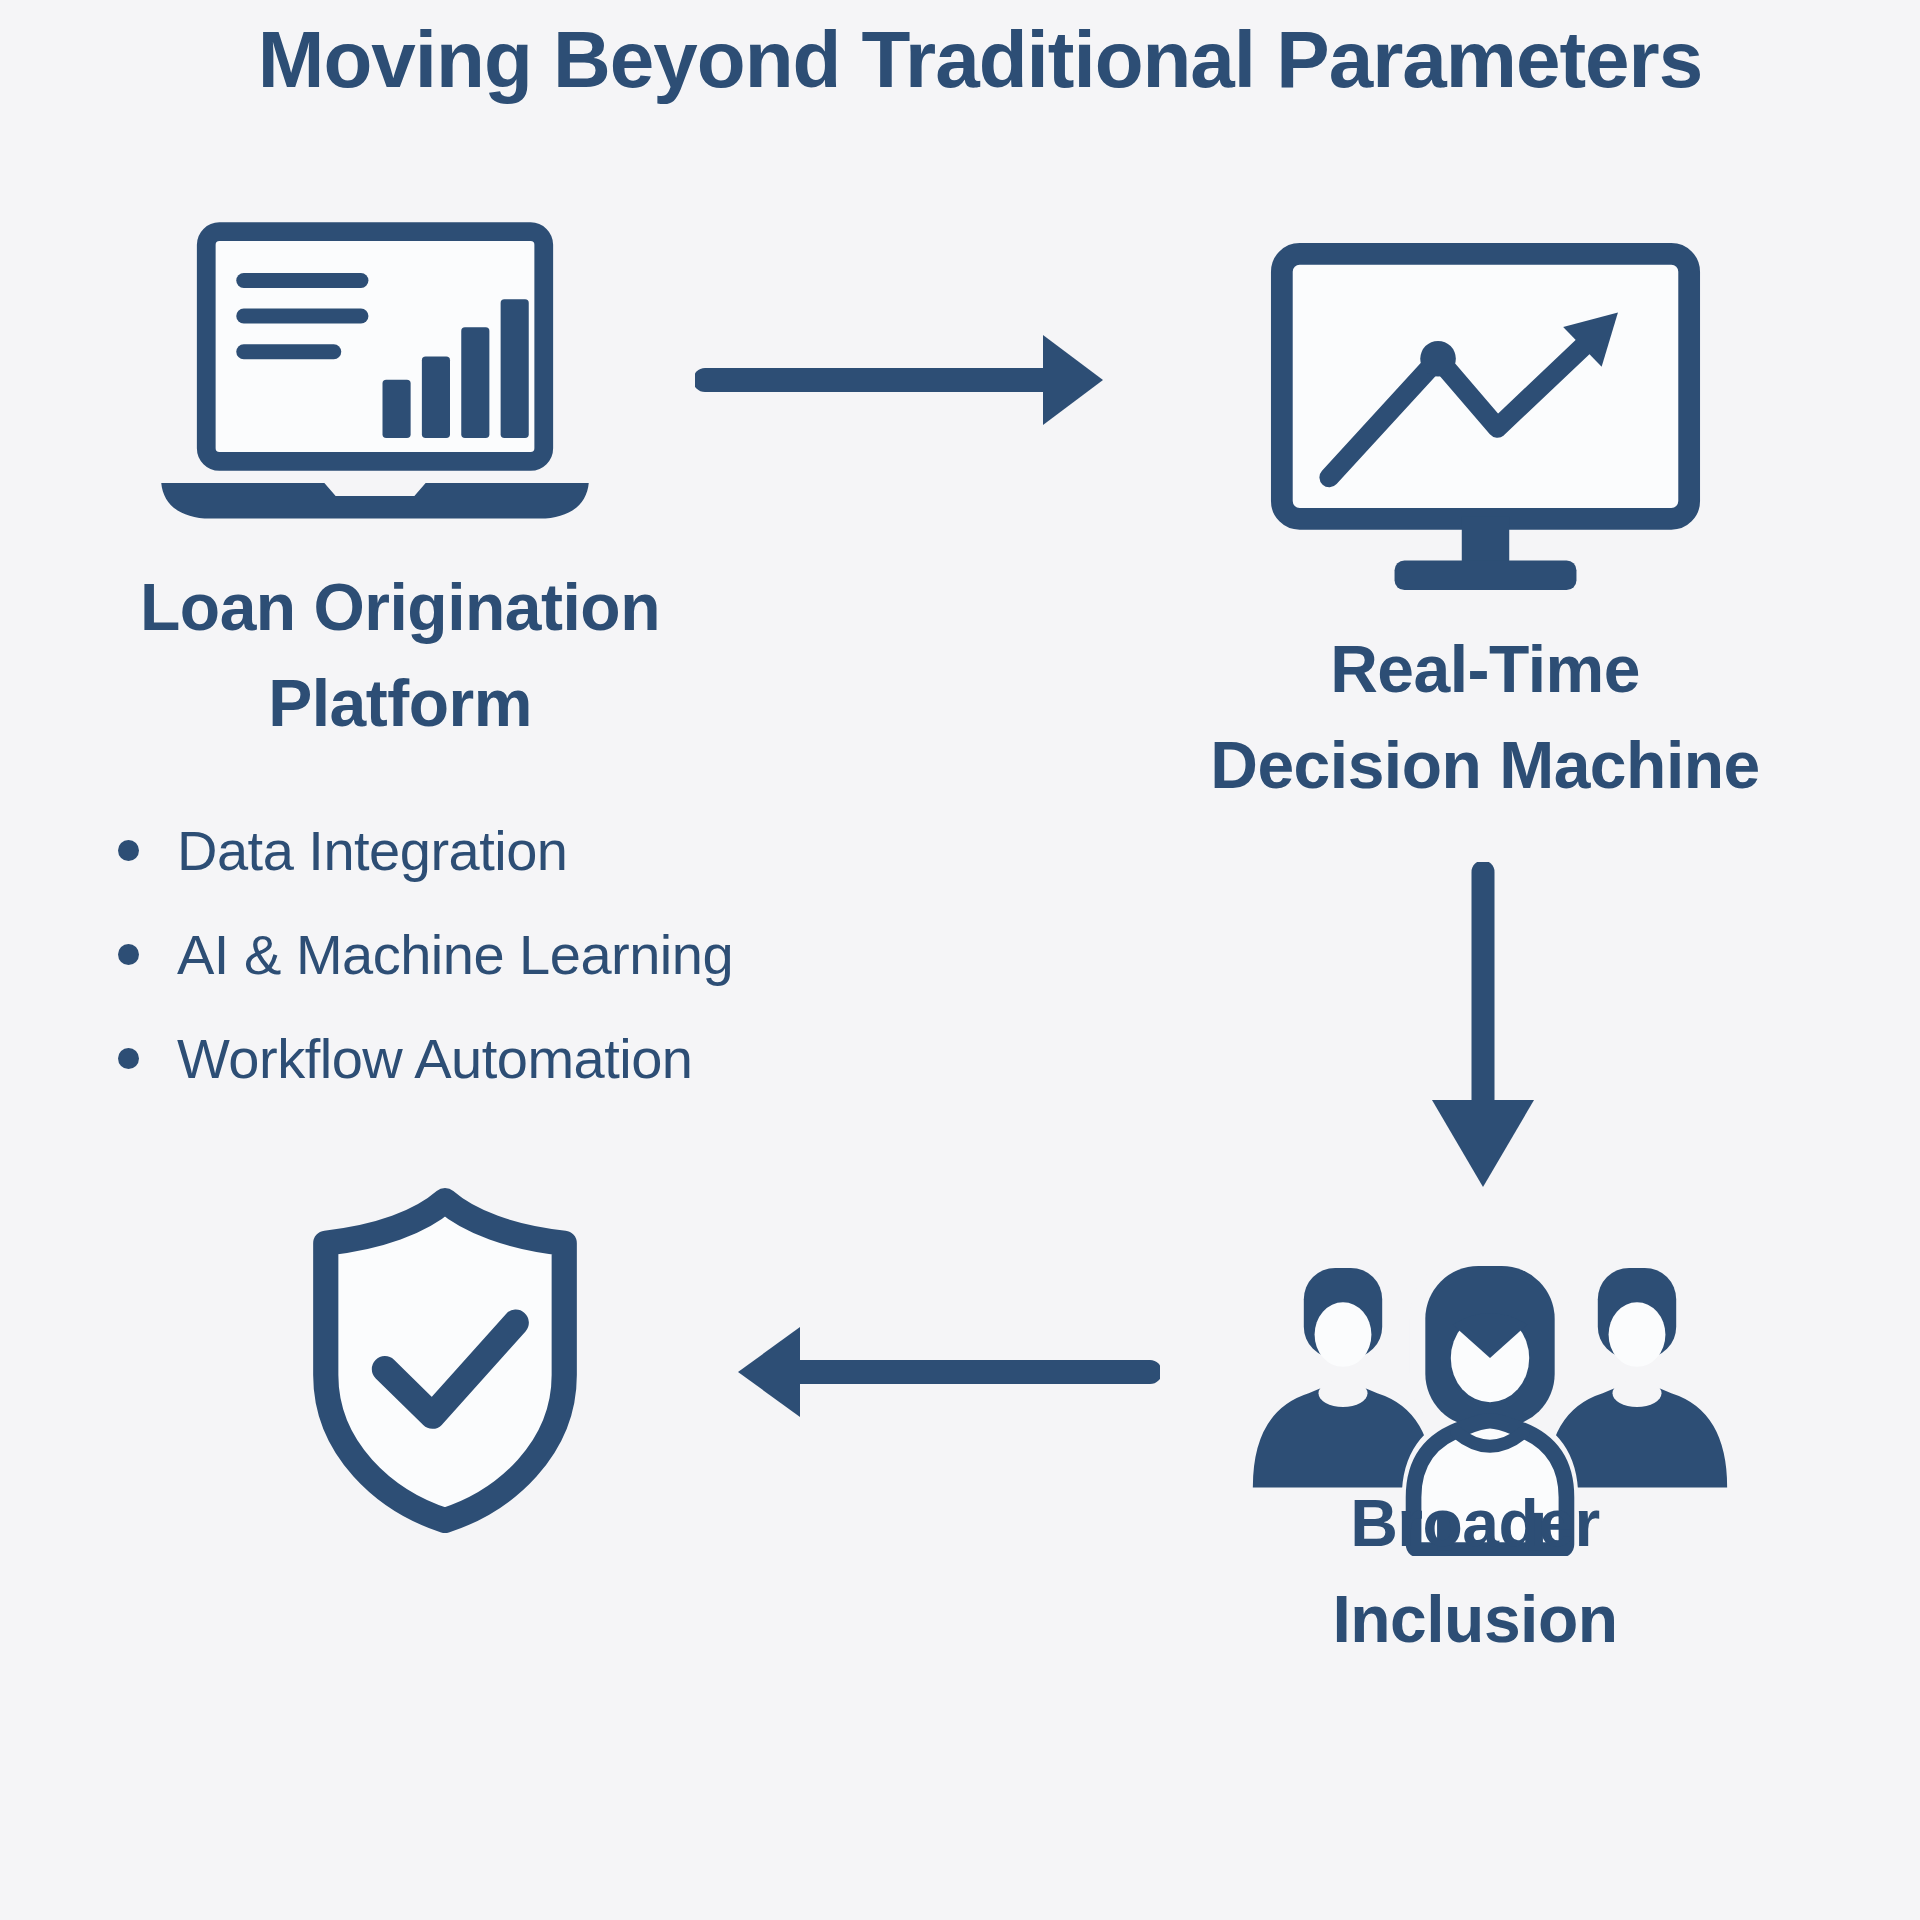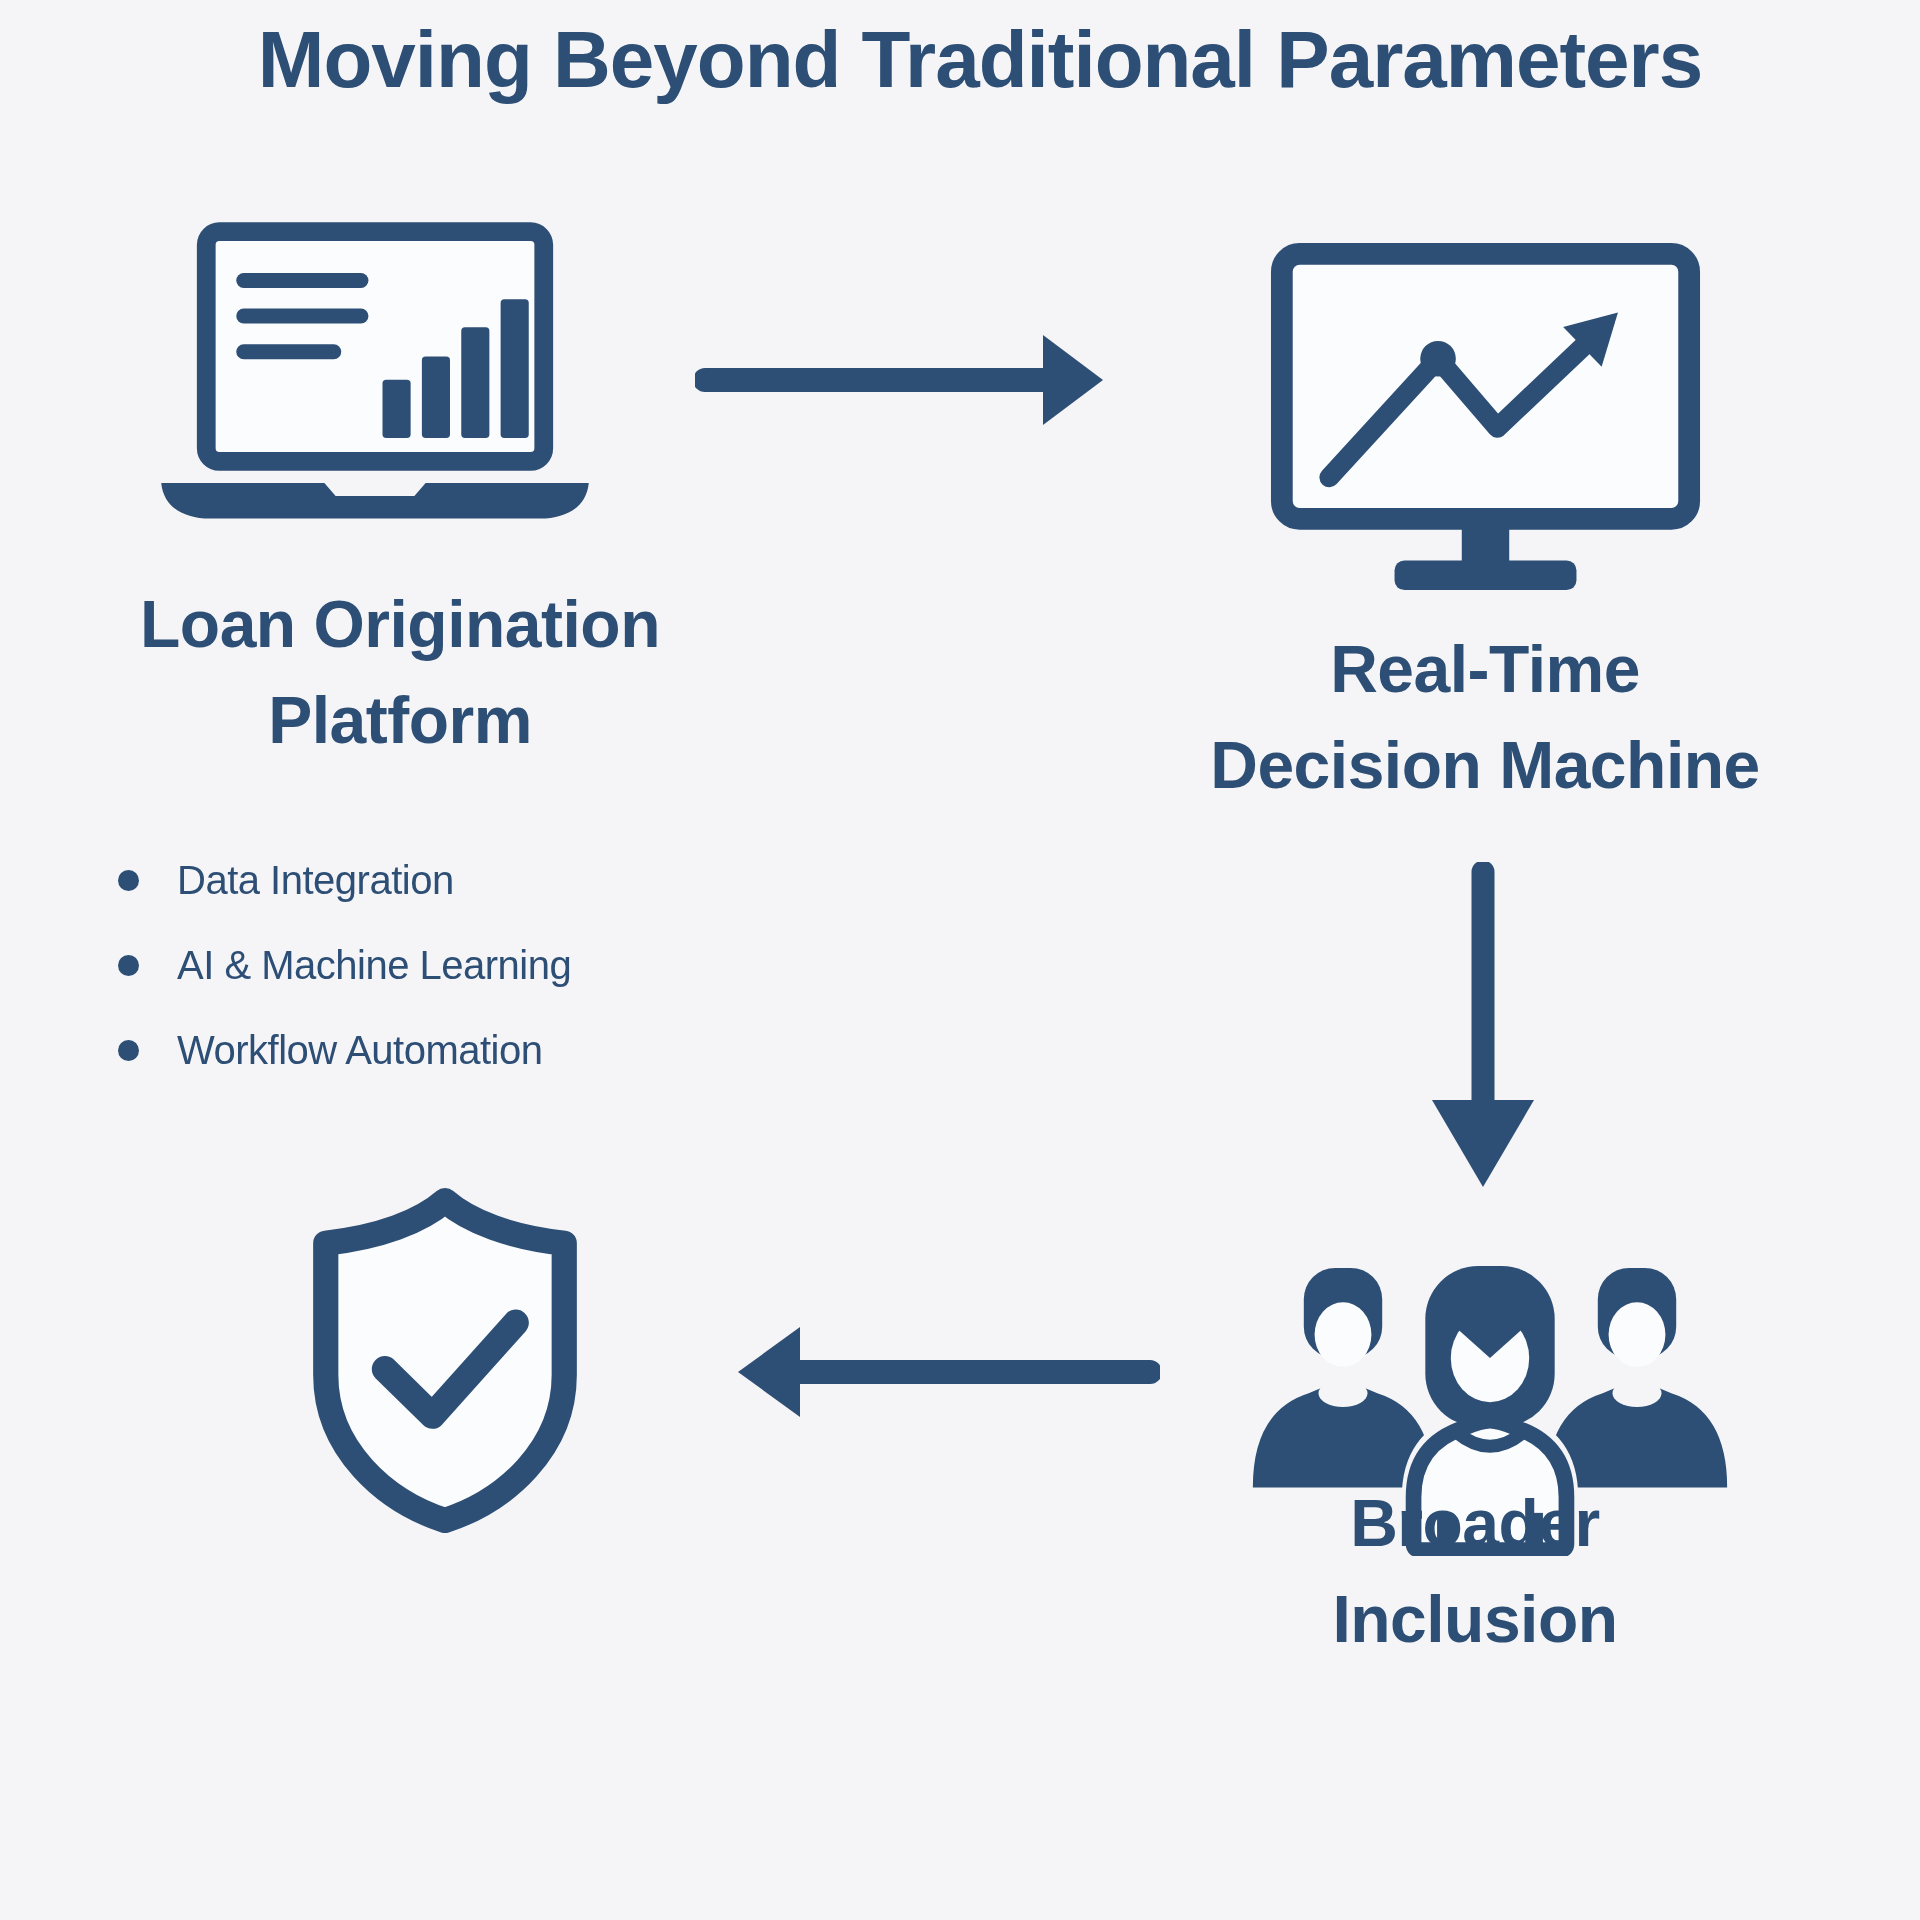--- a/index.html
+++ b/index.html
@@ -35,35 +35,34 @@
   .arrow-down{left:1418px;top:862px;width:130px;height:335px;}
   .arrow-left{left:730px;top:1317px;width:430px;height:110px;}
 
   .node-label{
     position:absolute;
     font-size:66px;font-weight:700;line-height:1.45;
     letter-spacing:-0.5px;
     text-align:center;white-space:pre-line;
     color:var(--accent);
   }
-  .label-loan{left:40px;top:577px;width:720px;}
+  .label-loan{left:40px;top:560px;width:720px;}
   .label-realtime{left:1120px;top:622px;width:730px;}
   .label-broader{left:1160px;top:1476px;width:630px;}
   .label-risk{left:100px;top:1558px;width:700px;}
 
   .bullets{
     position:absolute;left:118px;top:818px;width:900px;
     list-style:none;
   }
   .bullets li{
     display:flex;align-items:center;
     margin-bottom:39px;
-    font-size:40px;font-weight:500;letter-spacing:-0.5px;
+    font-size:56px;font-weight:500;letter-spacing:-0.5px;
     color:var(--accent);
-    margin-top:40px;
   }
   .dot{
     width:21px;height:21px;border-radius:50%;
     background:var(--accent);
     margin-right:38px;flex:0 0 auto;
   }
 
   
   .f-ink{fill:var(--accent);}
   .s-ink{stroke:var(--accent);fill:none;}

